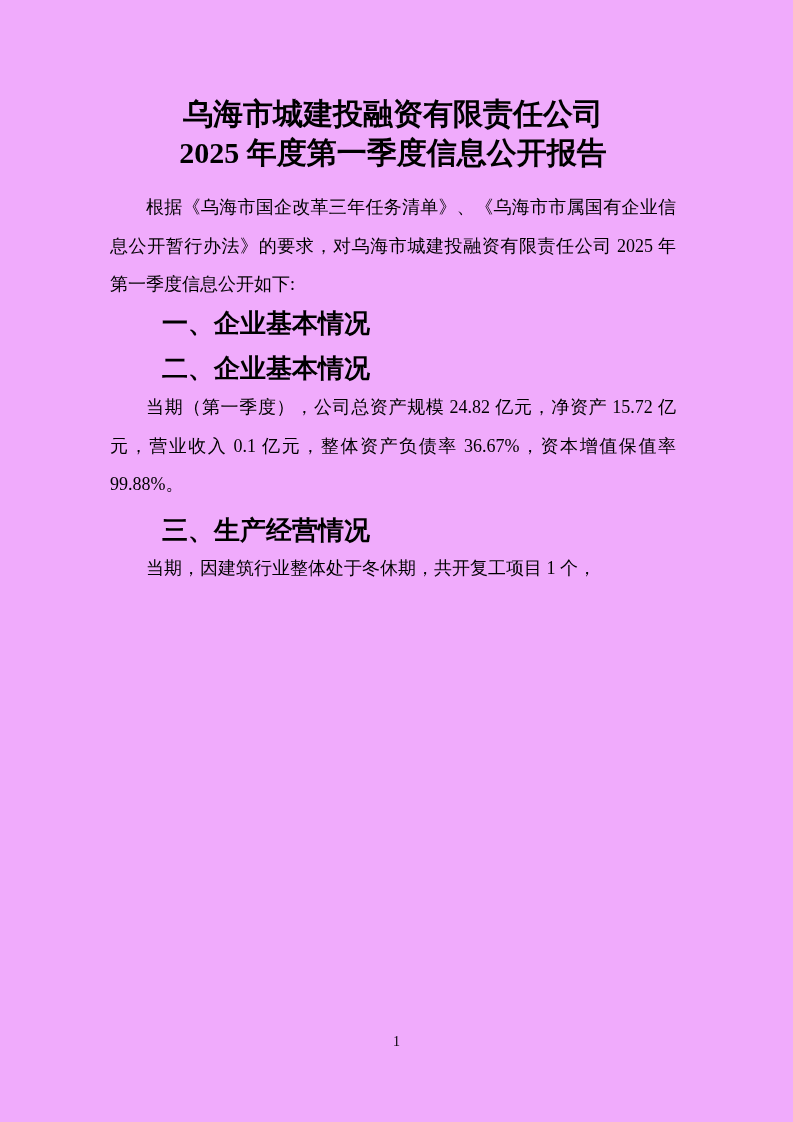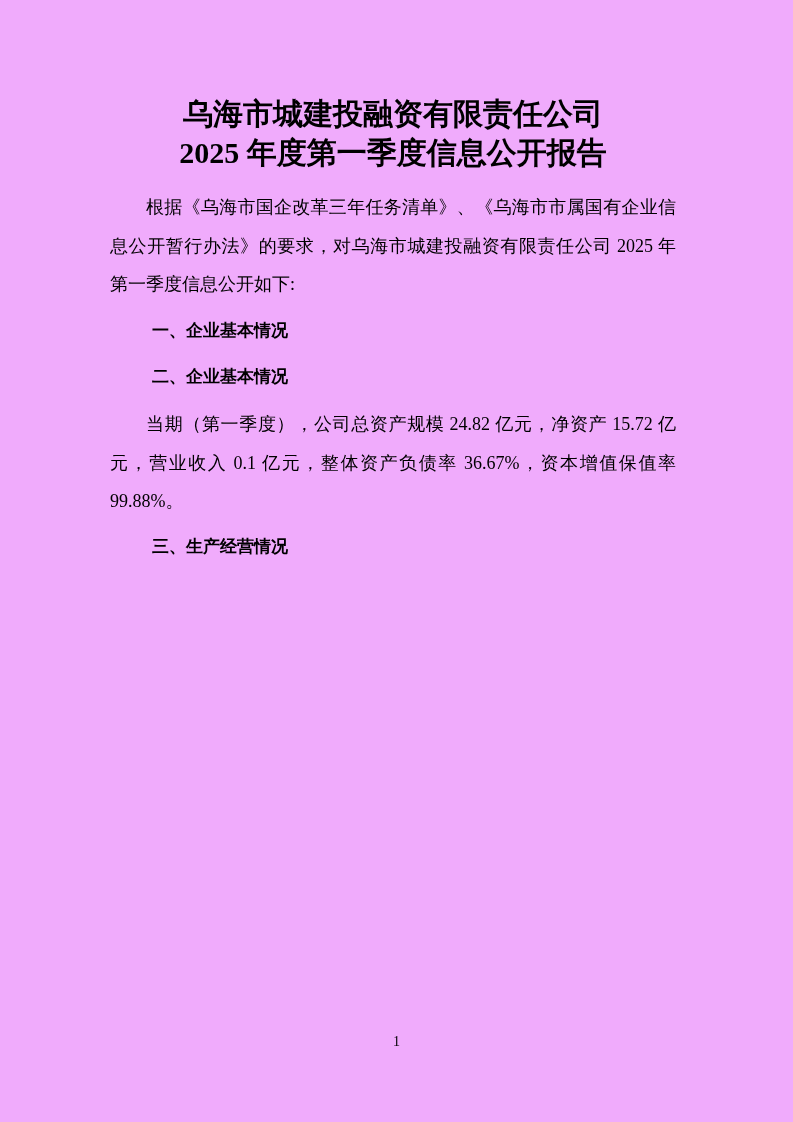--- a/index.html
+++ b/index.html
@@ -37,24 +37,24 @@
   .body-para {
     margin: 0;
     font-family: "Liberation Serif", "DejaVu Serif", serif;
     font-size: 18px;
     line-height: 38.6px;
     text-align: justify;
     text-justify: inter-ideograph;
     text-indent: 2em;
   }
   .sec-heading {
-    margin: 8px;
+    margin: 0;
     font-family: "Liberation Sans", "DejaVu Sans", sans-serif;
     font-weight: bold;
-    font-size: 17px;
+    font-size: 26px;
     line-height: 38.6px;
     text-indent: 2em;
   }
   .sec-heading.gap {
     margin-top: 7px;
   }
   .sub-heading {
     margin: 0;
     font-family: "Liberation Serif", "DejaVu Serif", serif;
     font-size: 21px;
@@ -89,17 +89,18 @@
     <h2 class="sec-heading">一、企业基本情况</h2>
 
 
     <h2 class="sec-heading gap">二、企业基本情况</h2>
 
     <p class="body-para">当期（第一季度），公司总资产规模 24.82 亿元，净资产 15.72 亿元，营业收入 0.1 亿元，整体资产负债率 36.67%，资本增值保值率 99.88%。</p>
 
     <h2 class="sec-heading gap">三、生产经营情况</h2>
 
 
+    <p class="body-para">当期，因建筑行业整体处于冬休期，共开复工项目 1 个，</p>
 
   </div>
 
   <div class="page-number">1</div>
 </div>
 
 </body></html>

